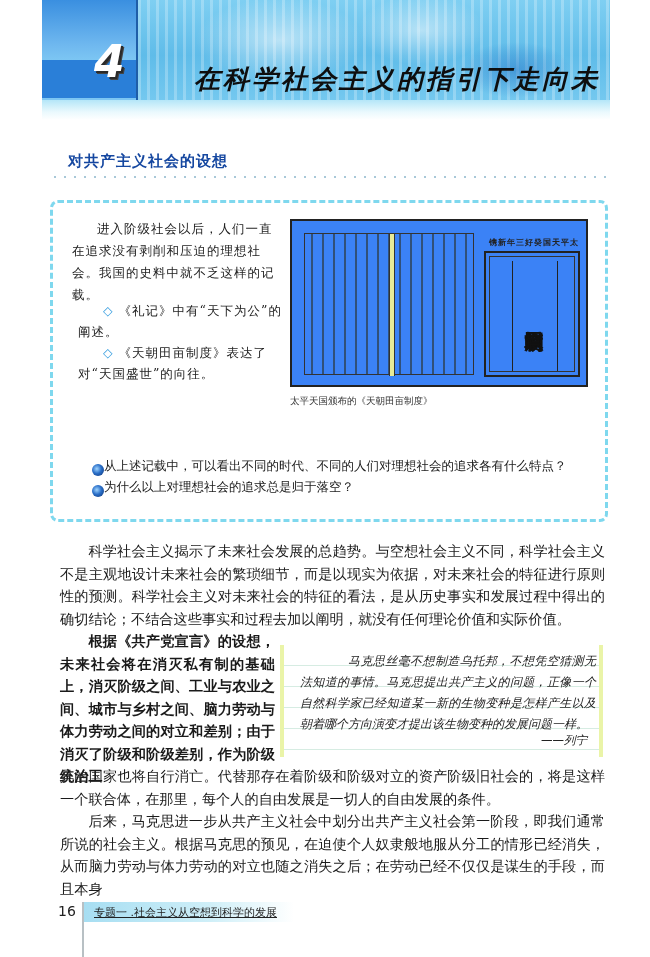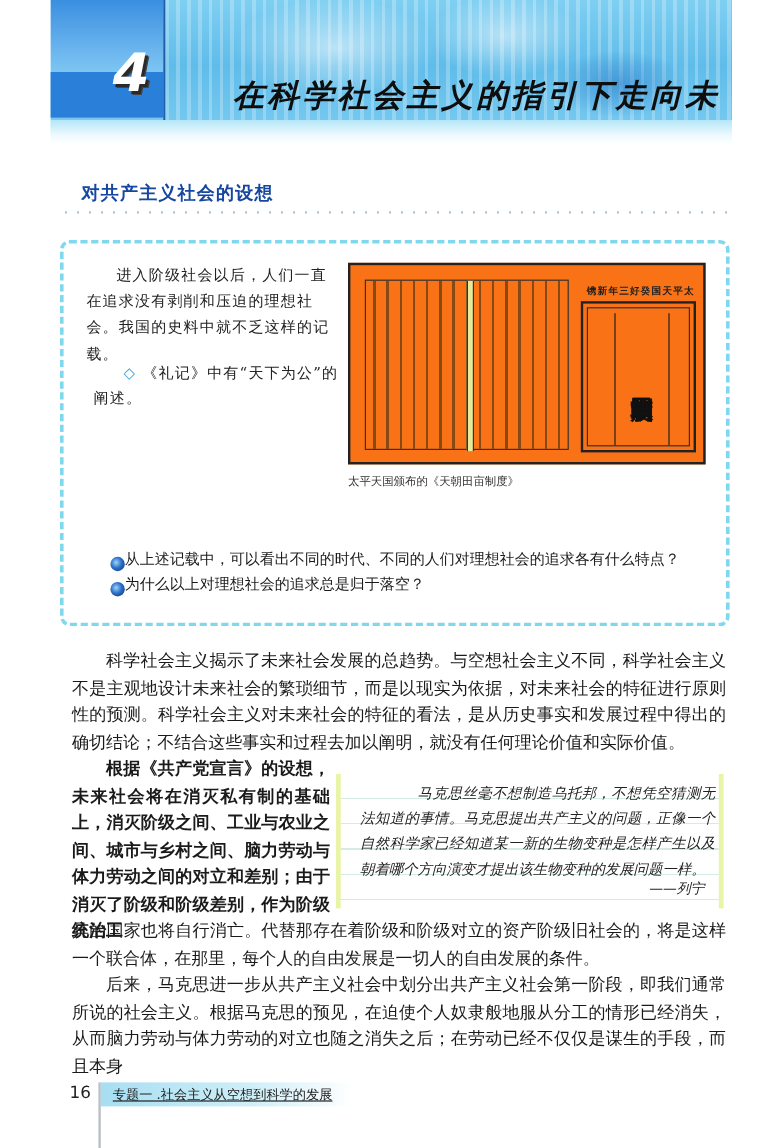--- a/index.html
+++ b/index.html
@@ -37,21 +37,21 @@
   
   .card { position: absolute; left: 50px; top: 200px; width: 558px; height: 322px;
     border: 3px dashed #7fd8ee; border-radius: 8px; }
   .card-intro { position: absolute; left: 72px; top: 218px; width: 208px; font-size: 12.5px; line-height: 22px; color: #222; letter-spacing: 1px; }
   .card-intro p { text-indent: 2em; }
   .card-list { position: absolute; left: 90px; top: 300px; width: 192px; font-size: 12.5px; line-height: 21px; color: #222; letter-spacing: 1px; }
   .card-list li { list-style: none; text-indent: 2em; margin-left: -12px; padding-left: 0; }
   .diamond { color: #3a9fe0; font-family: "DejaVu Sans", sans-serif; }
 
   .doc-image { position: absolute; left: 290px; top: 219px; width: 298px; height: 168px;
-    background: #f97316; border: 2px solid #222; }
+    background: #3b82f6; border: 2px solid #222; }
   .doc-left { position: absolute; left: 12px; top: 12px; width: 170px; height: 142px; border: 1.5px solid #333;
     background: repeating-linear-gradient(90deg, transparent 0 6px, rgba(40,40,20,0.55) 6px 8px, transparent 8px 11px); }
   .doc-left .fold { position: absolute; left: 84px; top: 0; width: 6px; height: 142px; background: #e7ea98; border-left: 1px solid #333; border-right: 1px solid #333; }
   .doc-right { position: absolute; left: 192px; top: 30px; width: 96px; height: 126px; border: 2px solid #222; padding: 3px; }
   .doc-right .inner { width: 100%; height: 100%; border: 1px solid #333; position: relative; }
   .doc-title { position: absolute; left: 22px; top: 4px; width: 46px; height: 110px;
     border-left: 1.5px solid #222; border-right: 1.5px solid #222;
     font-family: "DejaVu Serif", serif; font-weight: bold; font-size: 19px; line-height: 18px; color: #111;
     writing-mode: vertical-rl; text-align: center; display: flex; align-items: center; justify-content: center; }
   .doc-header { position: absolute; left: 196px; top: 16px; width: 92px; font-size: 8px; color: #222; font-weight: bold;
@@ -110,20 +110,24 @@
 
 <div class="card-intro">
   <p>进入阶级社会以后，人们一直在追求没有剥削和压迫的理想社会。我国的史料中就不乏这样的记载。</p>
 </div>
 
 <ul class="card-list">
   <li>
     <span class="diamond">◇</span>
     <span>《礼记》中有“天下为公”的阐述。</span>
   </li>
+  <li>
+    <span class="diamond">◇</span>
+    <span>《天朝田亩制度》表达了对“天国盛世”的向往。</span>
+  </li>
 </ul>
 
 <div class="doc-image">
   <div class="doc-left">
       <div class="fold"></div>
     </div>
   <div class="doc-header">太平天国癸好三年新镌</div>
   <div class="doc-right">
     <div class="inner">
       <div class="doc-title">天朝田畝制度</div>

